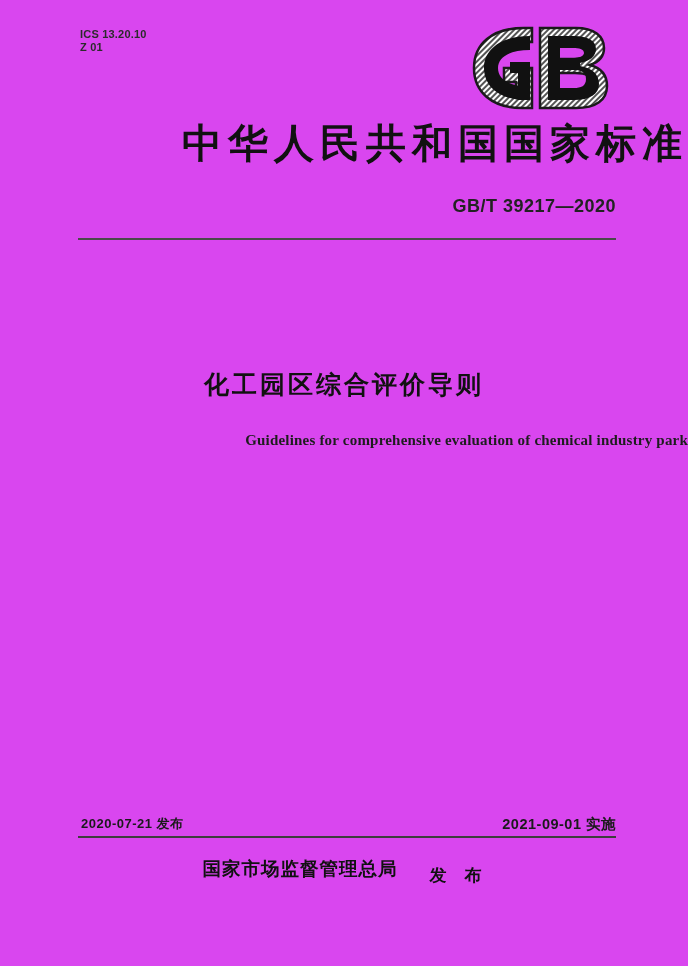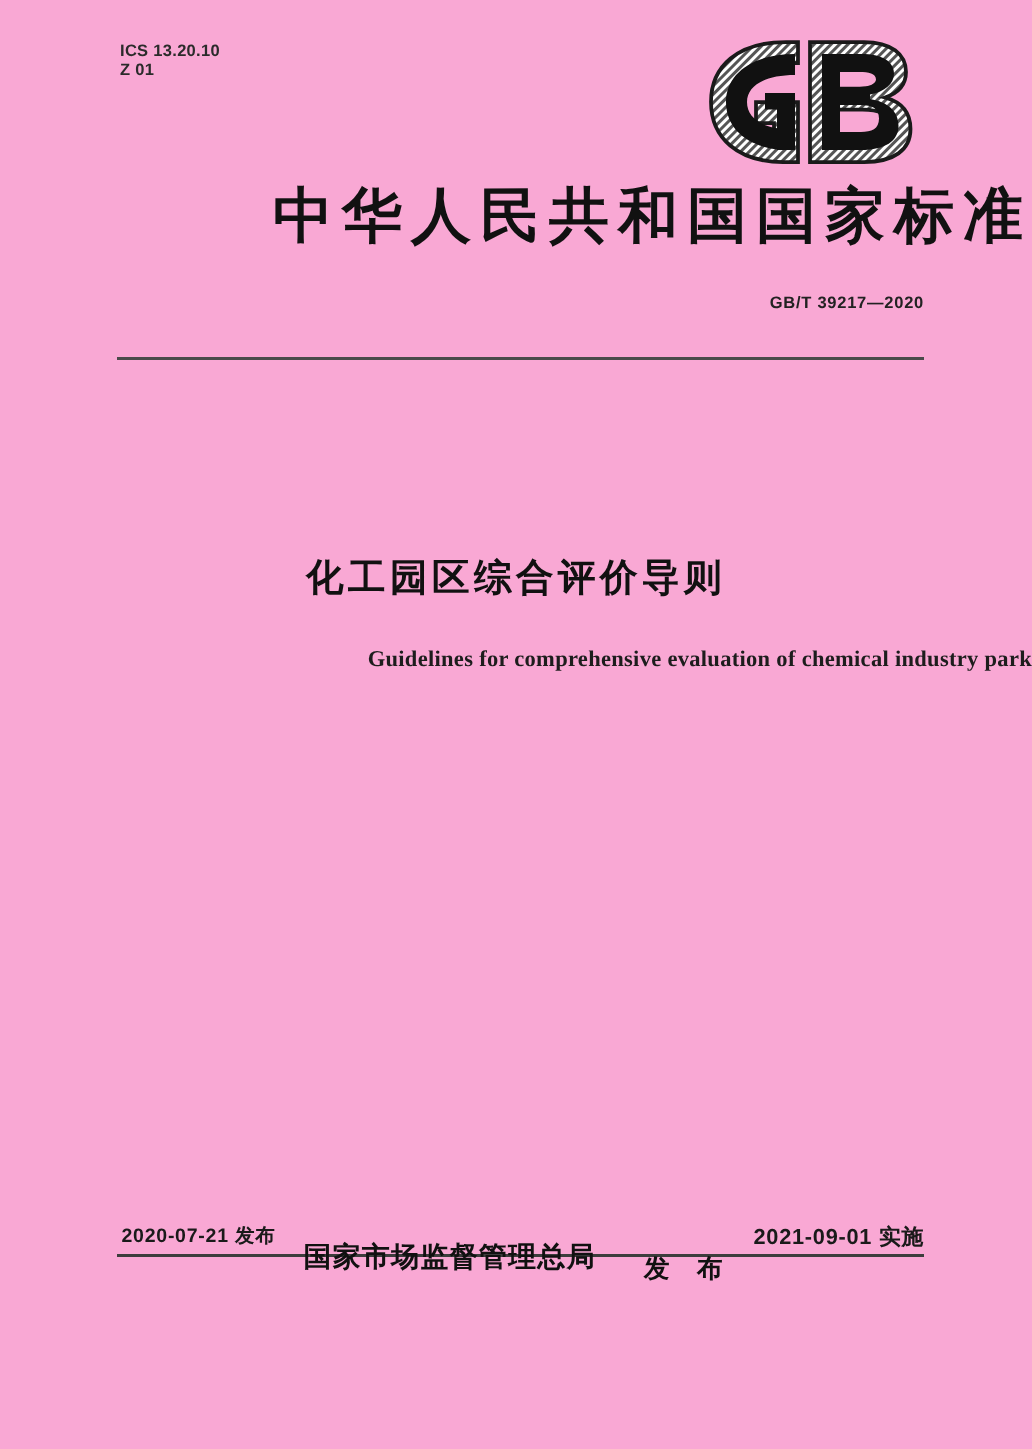--- a/index.html
+++ b/index.html
@@ -11,21 +11,21 @@
     width: 688px;
     height: 966px;
     font-family: "Liberation Sans", sans-serif;
     color: #1a1a1a;
     overflow: hidden;
   }
   #page {
     position: relative;
     width: 688px;
     height: 966px;
-    background: #f9a8d4;
+    background: #d946ef;
     box-sizing: border-box;
   }
 
   
   #ics-block {
     position: absolute;
     left: 80px;
     top: 28px;
     font-size: 11px;
     line-height: 13px;
@@ -57,21 +57,21 @@
     letter-spacing: 6px;
     color: #111111;
     white-space: nowrap;
   }
 
   
   #std-number {
     position: absolute;
     right: 72px;
     top: 196px;
-    font-size: 11px;
+    font-size: 18px;
     font-weight: bold;
     letter-spacing: 0.5px;
     color: #222222;
   }
 
   
   .rule {
     position: absolute;
     left: 78px;
     right: 72px;
@@ -124,21 +124,21 @@
     font-weight: bold;
     letter-spacing: 0.5px;
     color: #1a1a1a;
   }
 
   
   #issuers {
     position: absolute;
     left: 0;
     right: 0;
-    top: 820px;
+    top: 850px;
     display: flex;
     justify-content: center;
     align-items: center;
     gap: 31px;
   }
   #issuer-names {
     font-family: "DejaVu Sans", "Liberation Sans", sans-serif;
     font-weight: bold;
     font-size: 18.5px;
     line-height: 25px;

